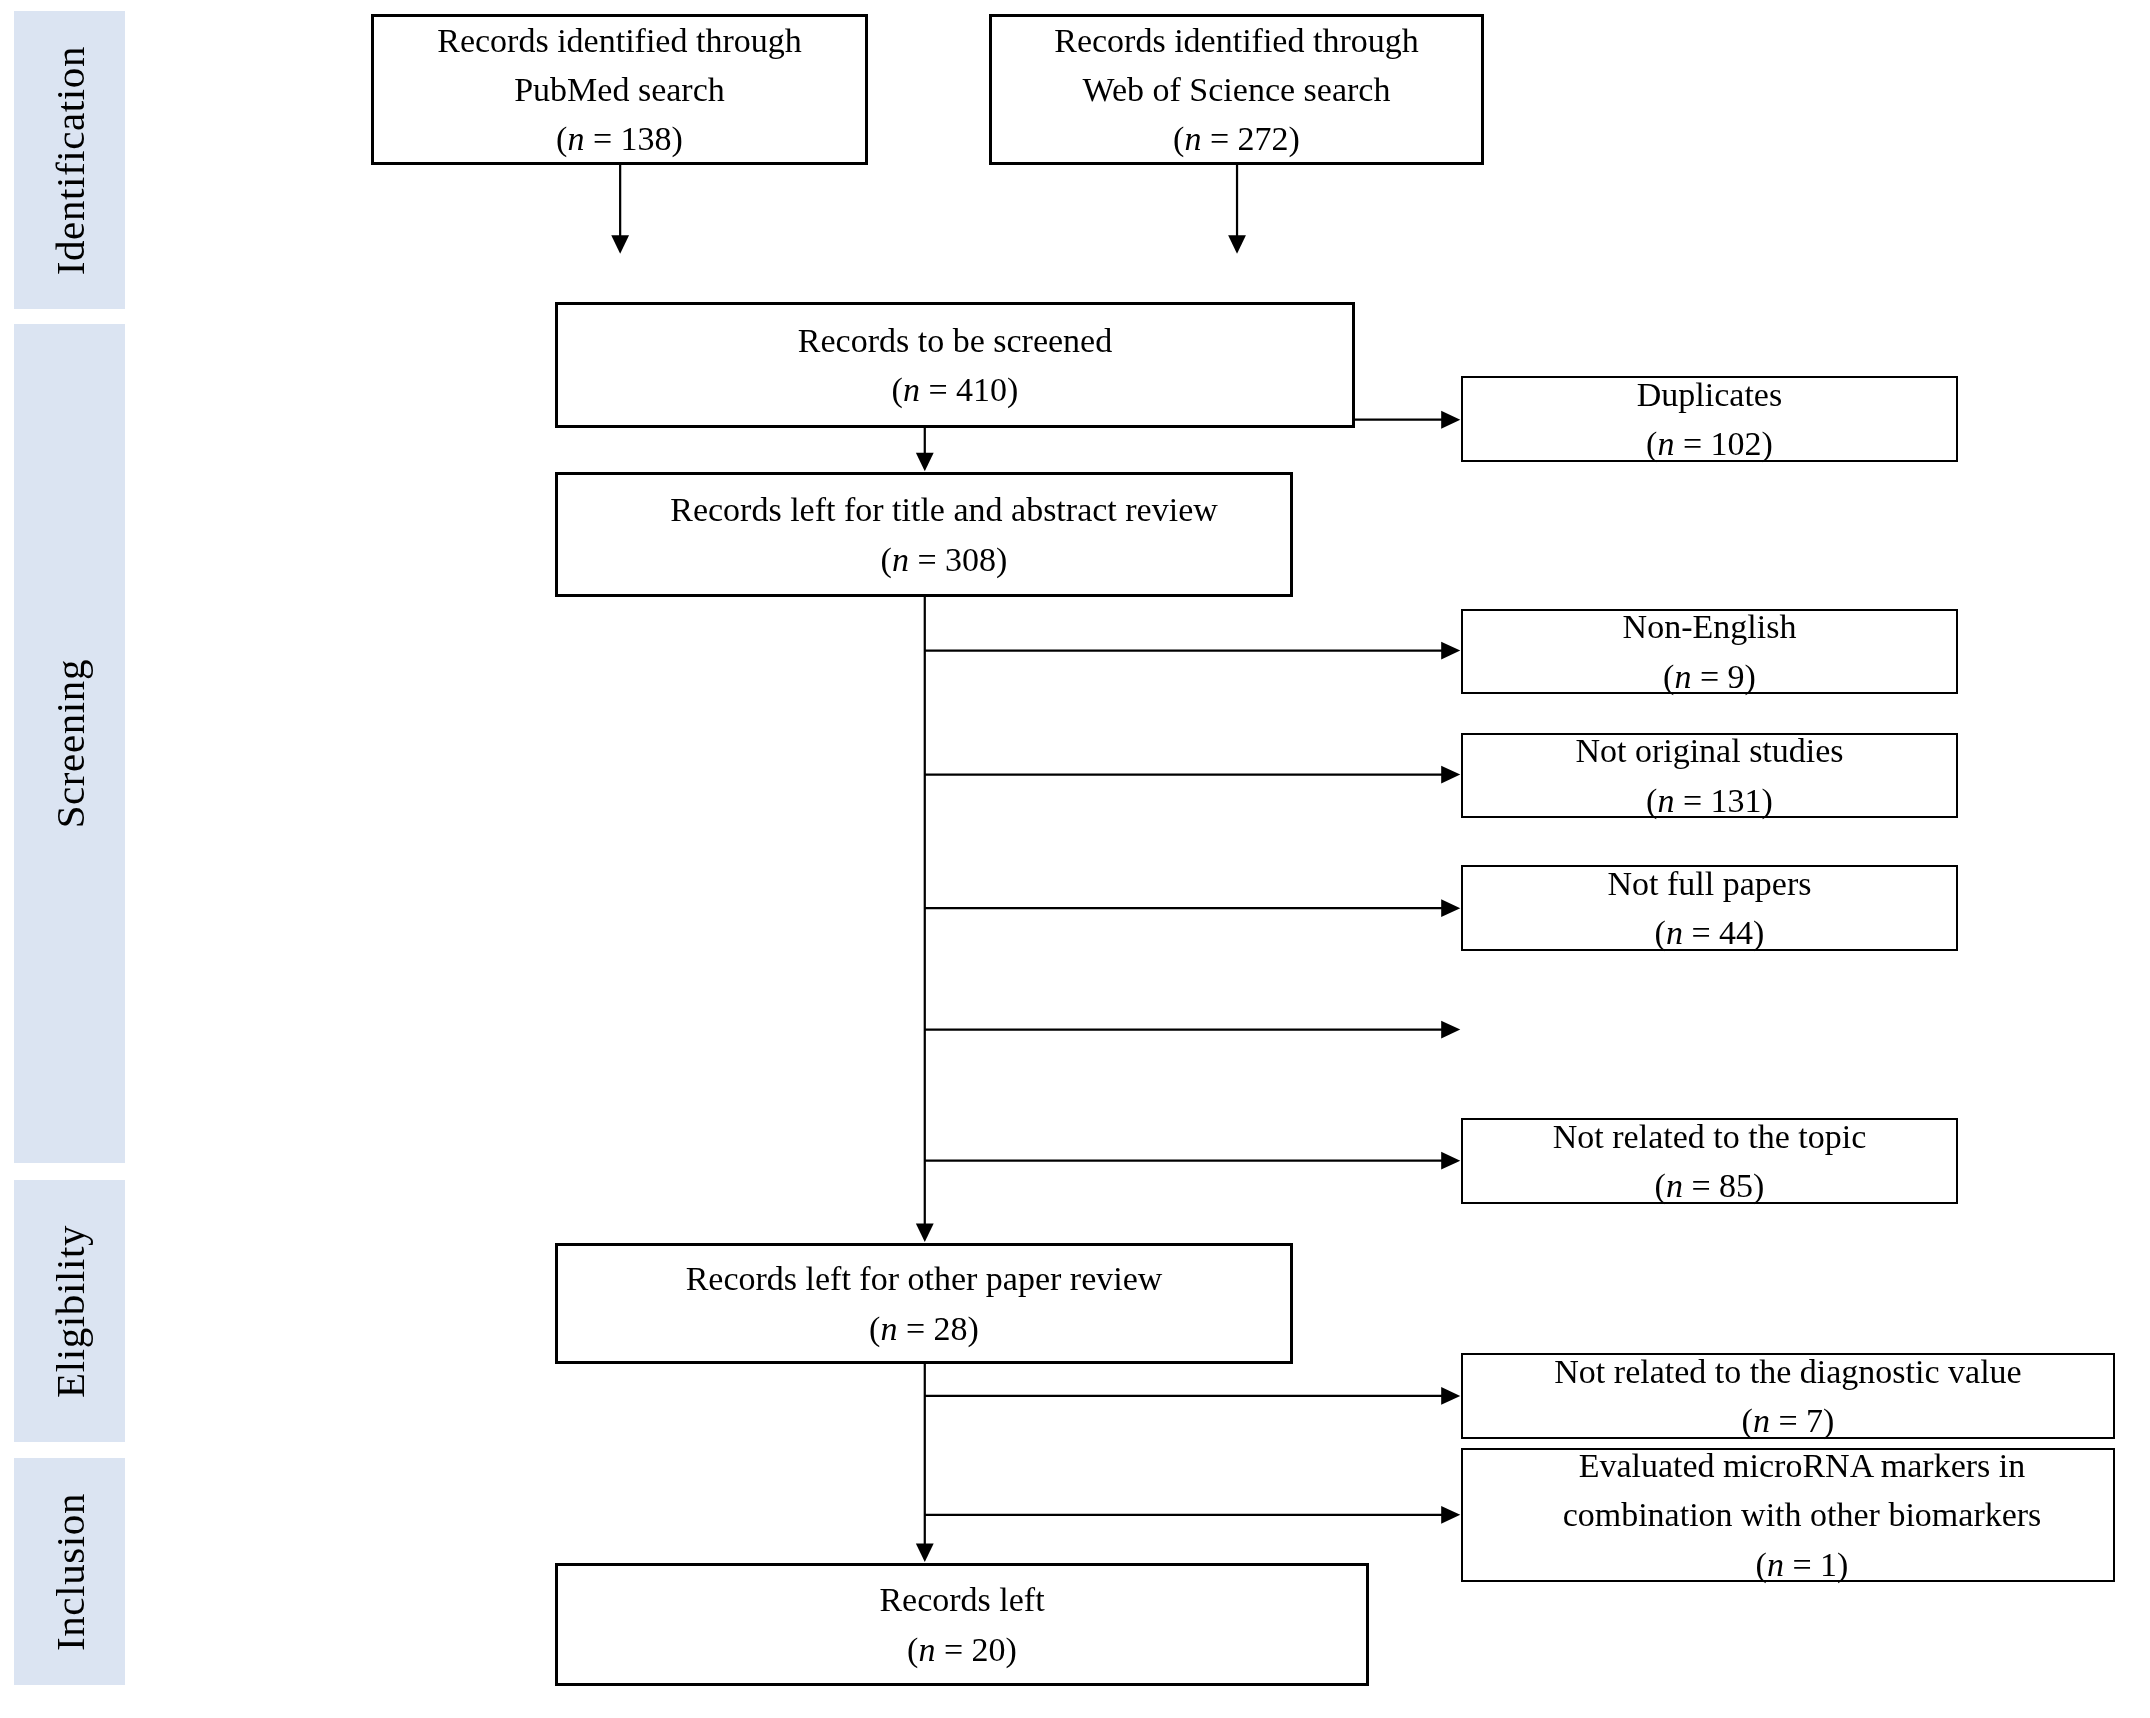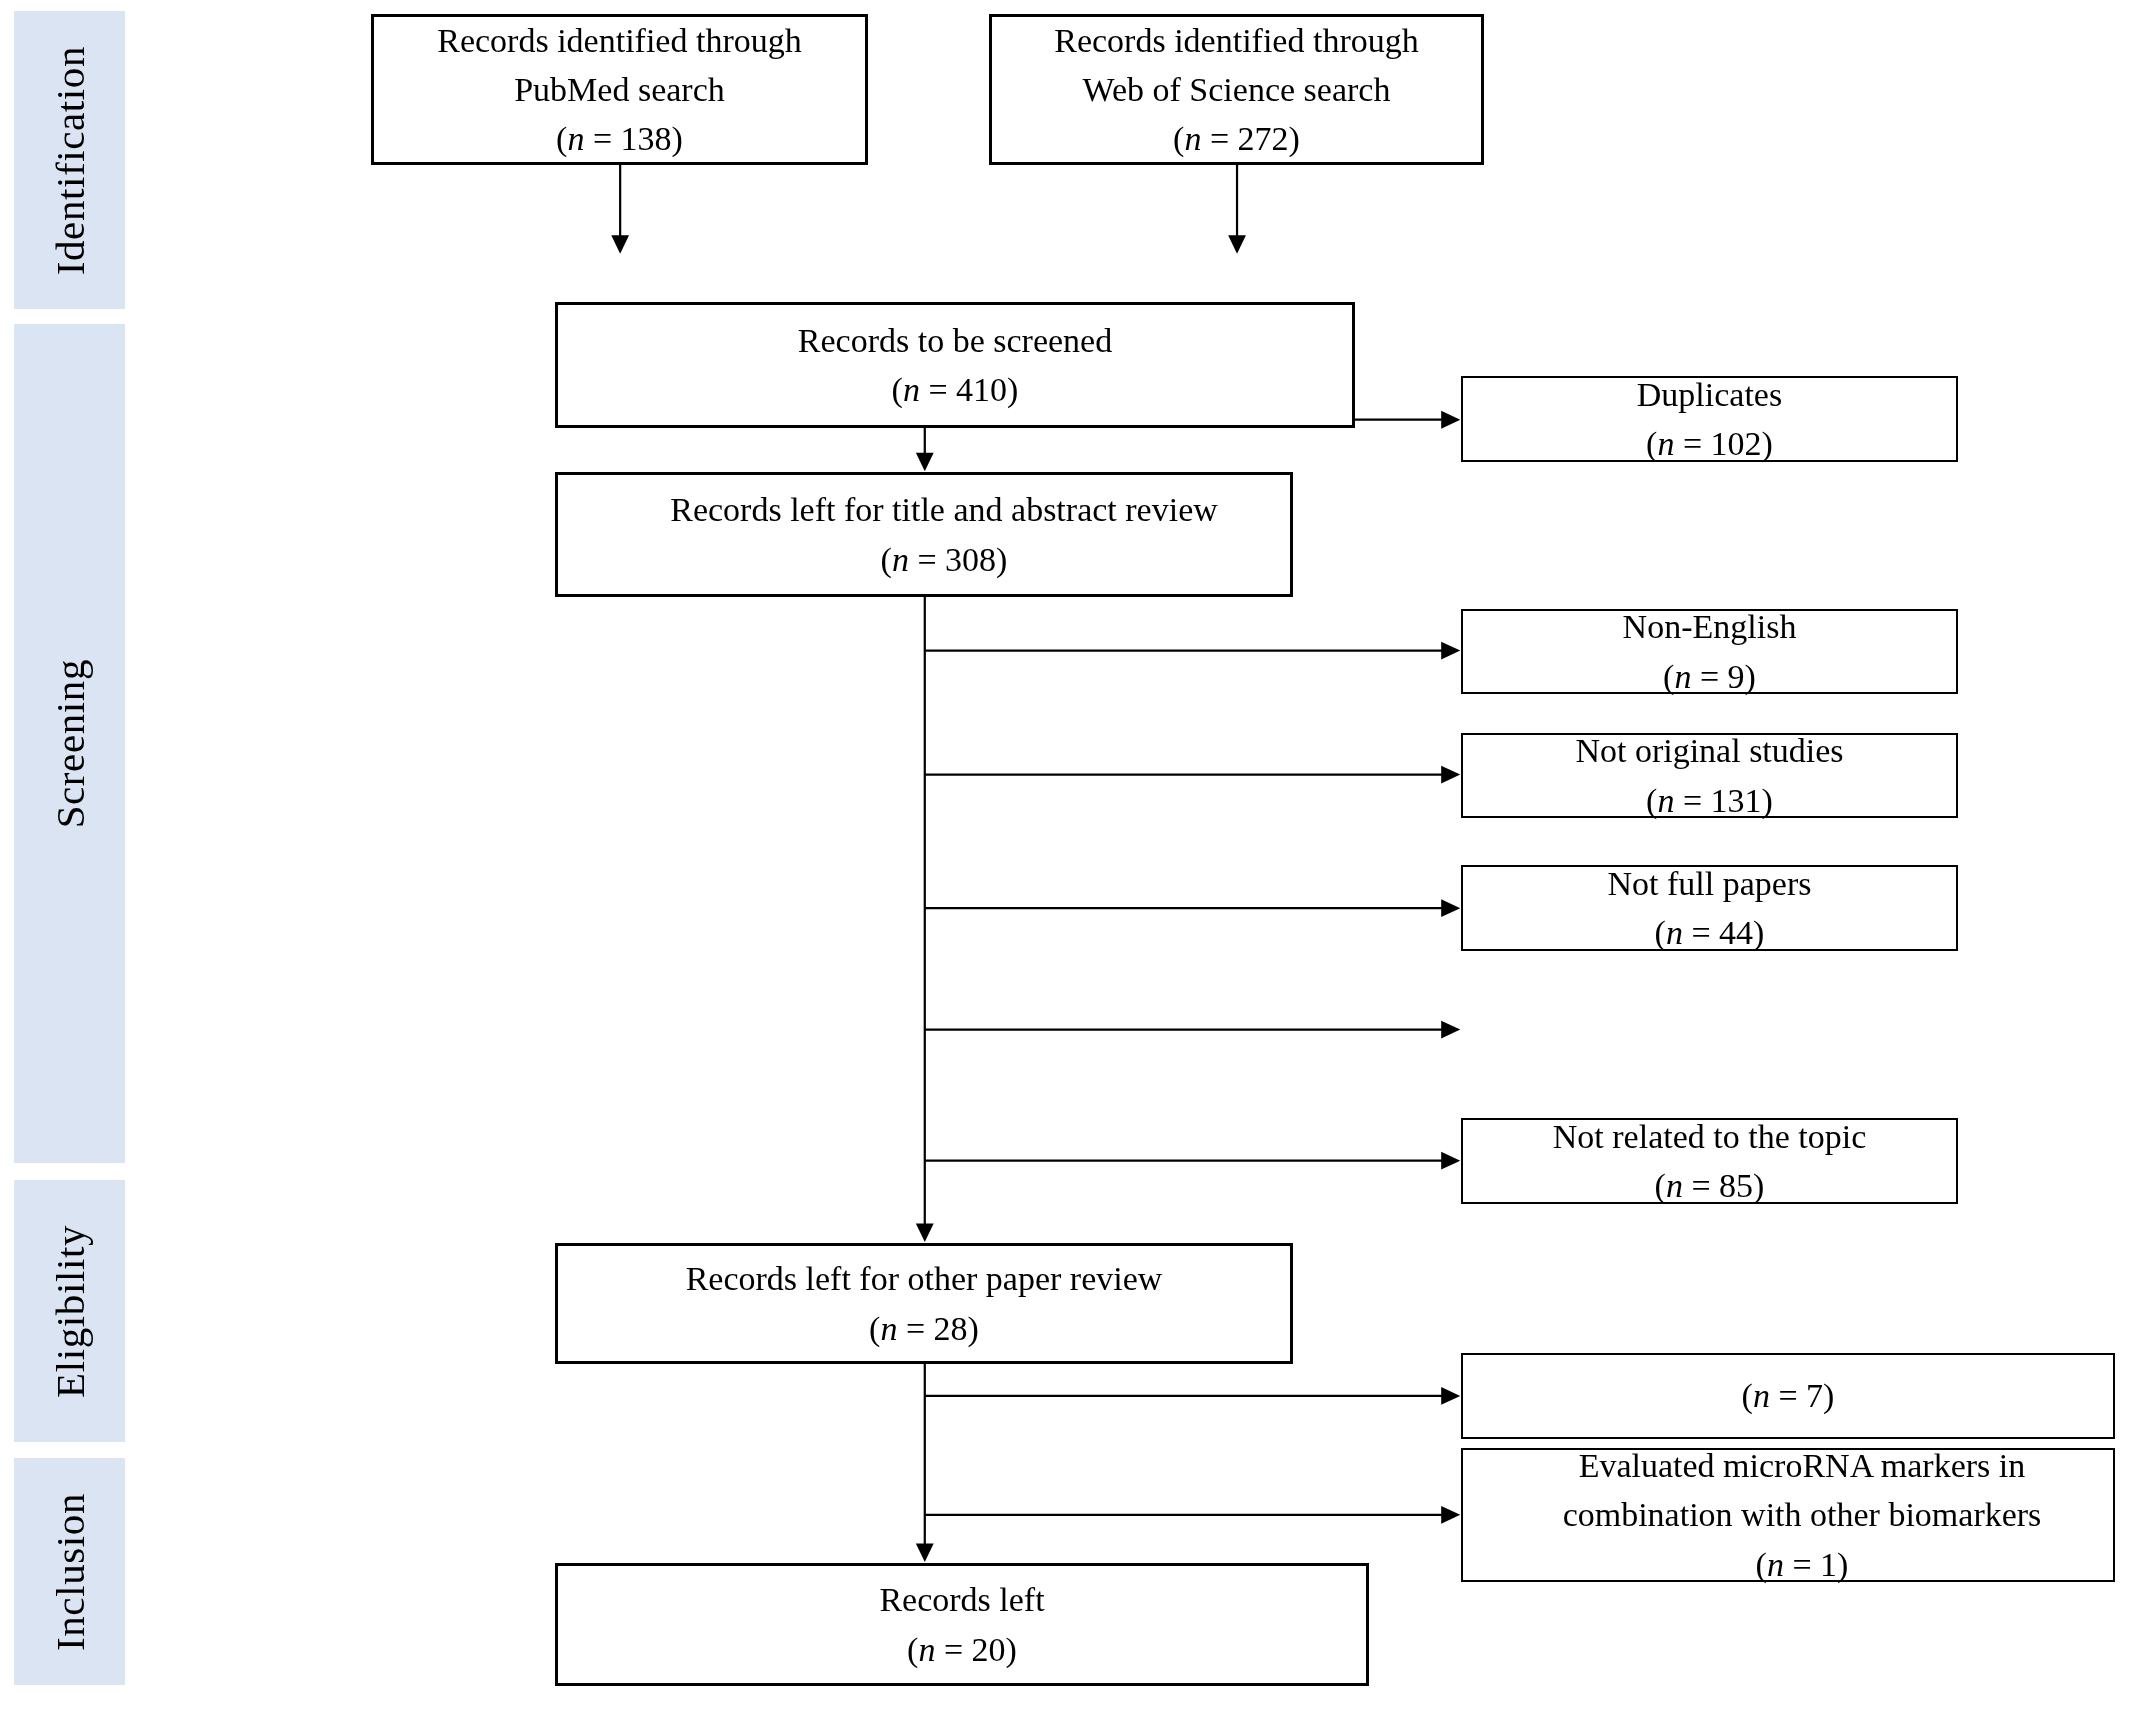--- a/index.html
+++ b/index.html
@@ -165,20 +165,21 @@
   </div>
   <div class="box thin" style="left:1461px; top:865px; width:497px; height:86px;">
     <div class="label">Not full papers</div>
     <div class="count">(<i>n</i> = 44)</div>
   </div>
   <div class="box thin" style="left:1461px; top:1118px; width:497px; height:86px;">
     <div class="label">Not related to the topic</div>
     <div class="count">(<i>n</i> = 85)</div>
   </div>
   <div class="box thin" style="left:1461px; top:1353px; width:654px; height:86px;">
+    <div class="label">Not related to the diagnostic value</div>
     <div class="count">(<i>n</i> = 7)</div>
   </div>
   <div class="box thin" style="left:1461px; top:1448px; width:654px; height:134px;padding-left:28px;">
     <div class="label">Evaluated microRNA markers in
 combination with other biomarkers</div>
     <div class="count">(<i>n</i> = 1)</div>
   </div>
 
 </div>
 

